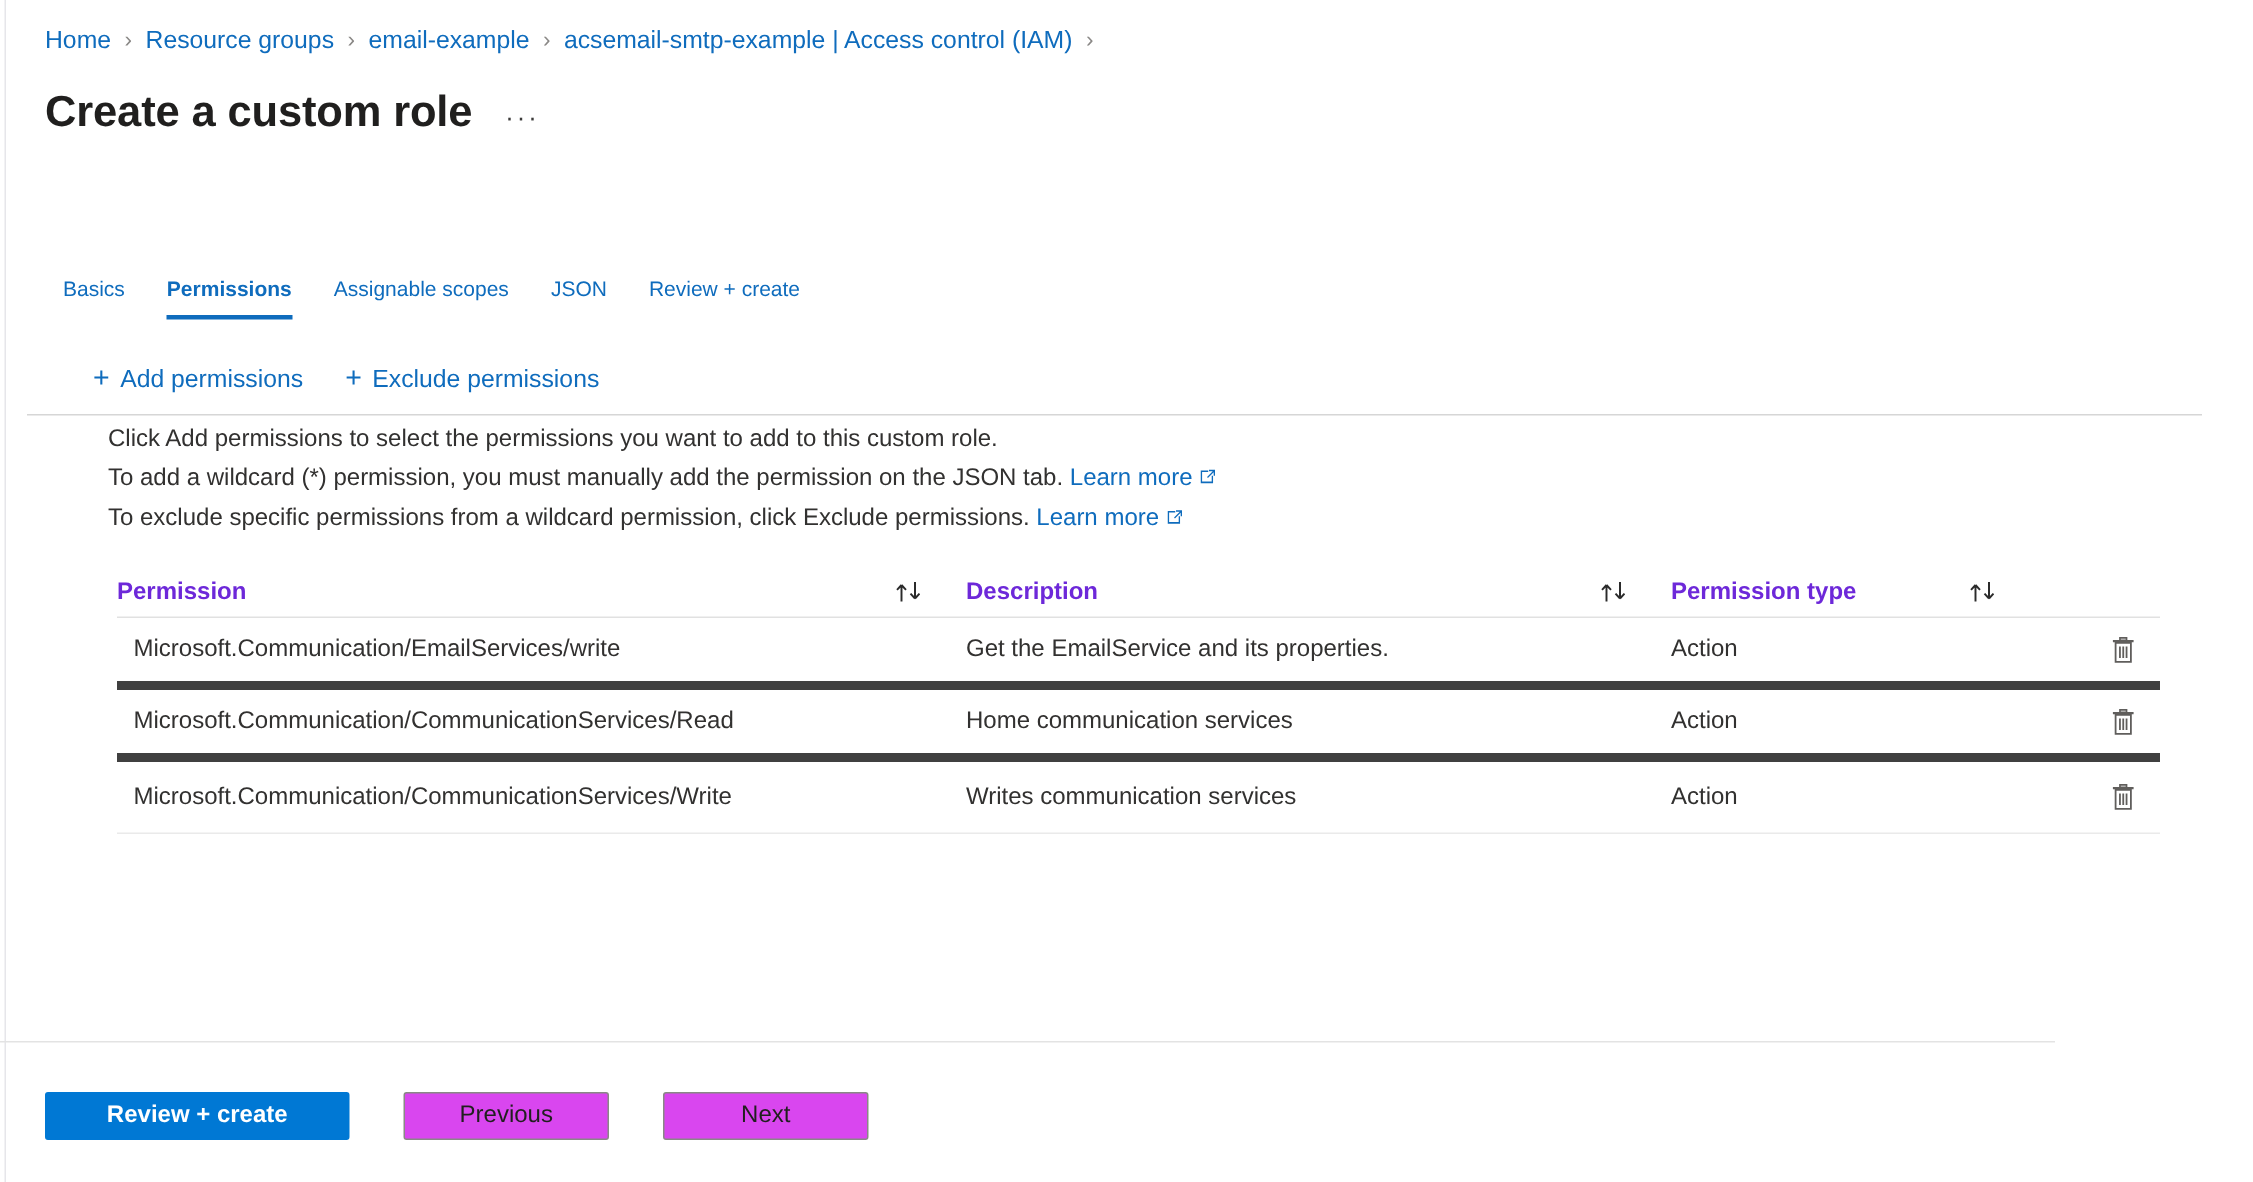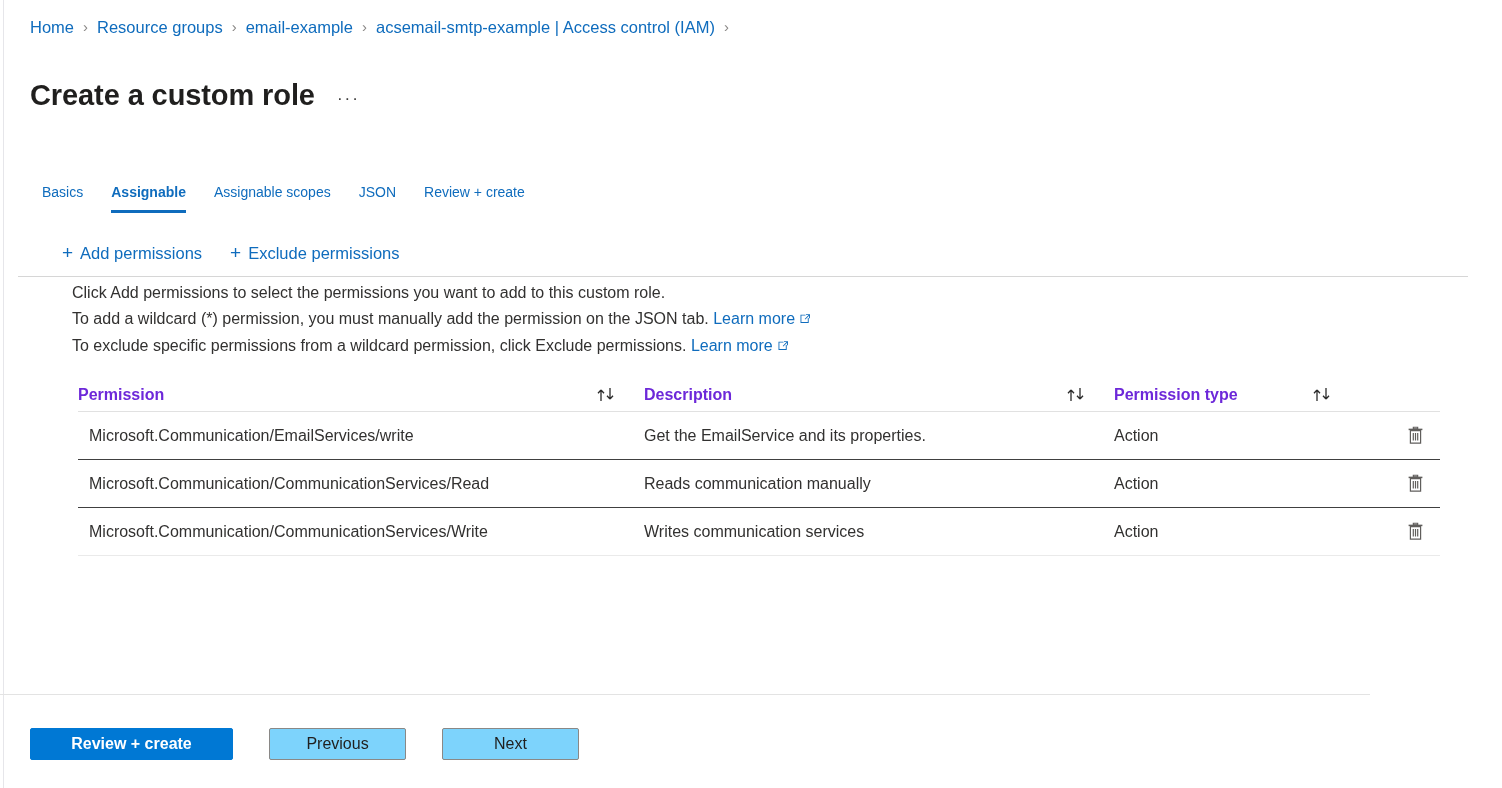--- a/index.html
+++ b/index.html
@@ -56,21 +56,20 @@
     font-size: 15px;
   }
 
   
   .title-row {
     position: absolute;
     left: 30px;
     top: 56px;
     display: flex;
     align-items: flex-end;
-    margin-top: 20px;
   }
   .page-title {
     font-size: 29px;
     line-height: 38px;
     font-weight: 600;
     color: #201f1e;
     letter-spacing: -0.1px;
   }
   .ellipsis-menu {
     margin-left: 22px;
@@ -198,21 +197,21 @@
     color: #2b2b2b;
     cursor: pointer;
     display: flex;
     align-items: center;
   }
 
   .trow {
     display: flex;
     align-items: center;
     height: 48px;
-    border-bottom: 1px solid #404040;
+    border-bottom: 6px solid #404040;
     font-size: 16px;
     color: #323130;
   }
   .trow:last-child { border-bottom: 1px solid #eaeaea; }
   .trow .col-perm { padding-left: 11px; }
   .trow .col-desc,
   .trow .col-type { white-space: nowrap; }
   .trash {
     cursor: pointer;
     display: flex;
@@ -250,21 +249,21 @@
     padding: 0 16px;
   }
   .btn-primary {
     background: #0078d4;
     color: #ffffff;
     border: 1px solid #0078d4;
     min-width: 203px;
     font-weight: 600;
   }
   .btn-default {
-    background: #7dd3fc;
+    background: #d946ef;
     color: #201f1e;
     border: 1px solid #8a8886;
     min-width: 137px;
     margin-left: 36px;
   }
 </style>
 </head>
 <body>
 
 <div class="left-rail"></div>
@@ -282,21 +281,21 @@
     <span class="crumb-sep">›</span>
   </div>
 
   <div class="title-row">
     <div class="page-title">Create a custom role</div>
     <div class="ellipsis-menu">···</div>
   </div>
 
   <div class="tabs">
     <div class="tab">Basics</div>
-    <div class="tab active">Assignable</div>
+    <div class="tab active">Permissions</div>
     <div class="tab">Assignable scopes</div>
     <div class="tab">JSON</div>
     <div class="tab">Review + create</div>
   </div>
 
   <div class="commandbar">
     <div class="cmd">
       <span class="plus">+</span>
       <span>Add permissions</span>
     </div>
@@ -368,21 +367,21 @@
               <path d="M1.6 3.4h13.8" stroke="#605e5c" stroke-width="1.5"></path>
               <path d="M3.4 4.6h10.2v12.6H3.4z" fill="none" stroke="#605e5c" stroke-width="1.2"></path>
               <path d="M6.3 7.0v7.6M8.5 7.0v7.6M10.7 7.0v7.6" stroke="#605e5c" stroke-width="1.2"></path>
             </svg>
           </span>
       </div>
     </div>
 
     <div class="trow">
       <div class="col-perm">Microsoft.Communication/CommunicationServices/Read</div>
-      <div class="col-desc">Reads communication manually</div>
+      <div class="col-desc">Home communication services</div>
       <div class="col-type">Action</div>
       <div class="col-action">
         <span class="trash">
             <svg width="17" height="19" viewBox="0 0 17 19">
               <path d="M6.3 1.2h4.4v1.6H6.3z" fill="none" stroke="#605e5c" stroke-width="1.1"></path>
               <path d="M1.6 3.4h13.8" stroke="#605e5c" stroke-width="1.5"></path>
               <path d="M3.4 4.6h10.2v12.6H3.4z" fill="none" stroke="#605e5c" stroke-width="1.2"></path>
               <path d="M6.3 7.0v7.6M8.5 7.0v7.6M10.7 7.0v7.6" stroke="#605e5c" stroke-width="1.2"></path>
             </svg>
           </span>

